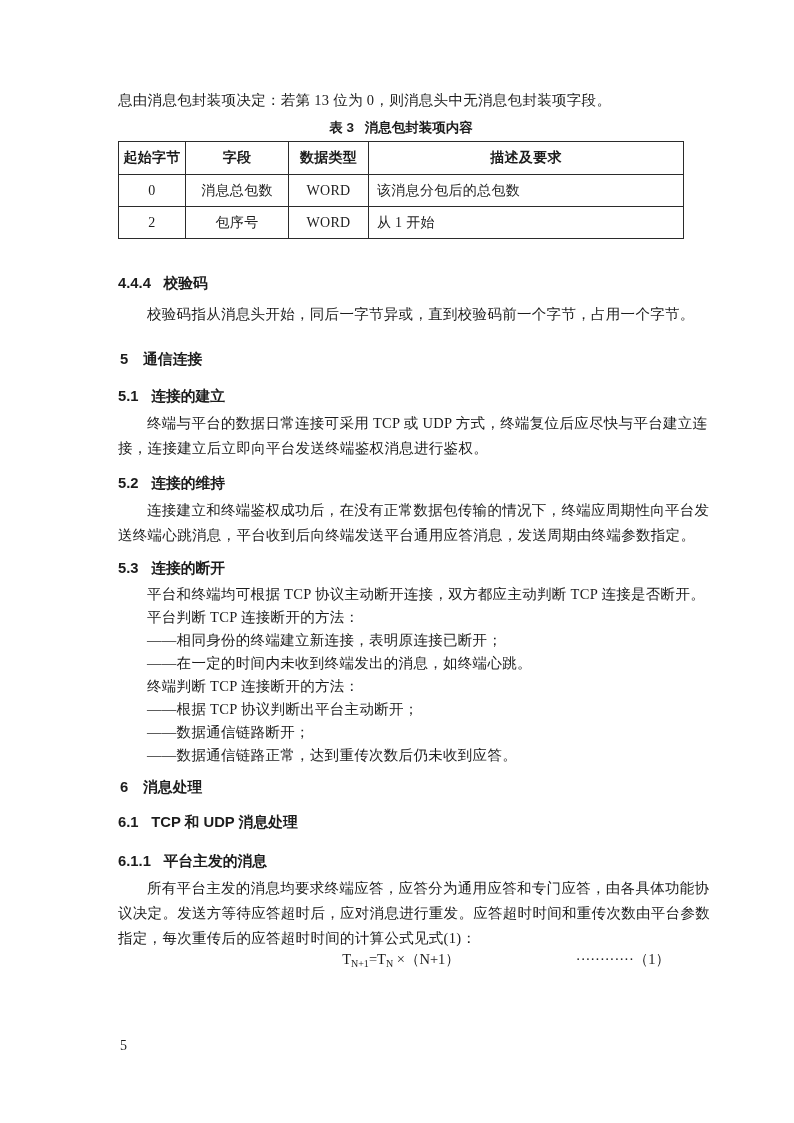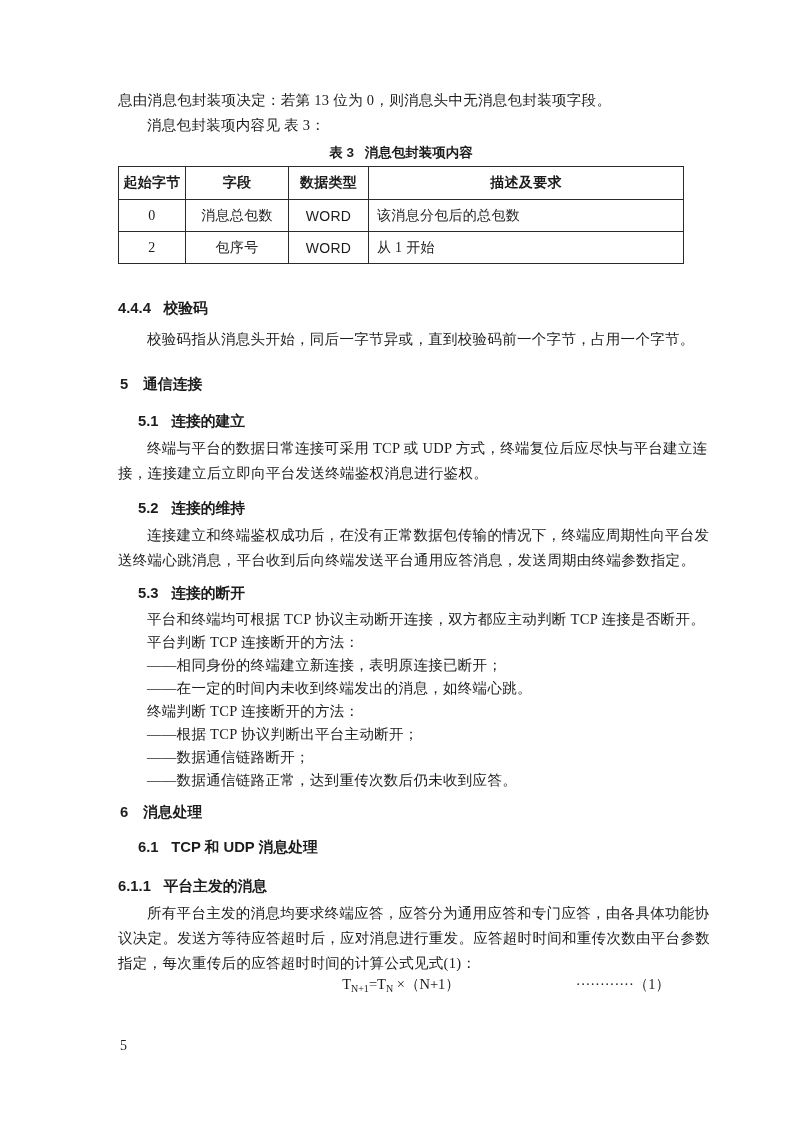--- a/index.html
+++ b/index.html
@@ -53,31 +53,31 @@
     letter-spacing: 0.3px;
   }
   table.spec tr.hdr th {
     font-family: "Liberation Sans", "DejaVu Sans", sans-serif;
     font-weight: bold;
     height: 32px;
   }
   table.spec { border: 1.5px solid #2b2b2b; }
   table.spec .col-desc { text-align: left; padding-left: 8px; }
   .word-type {
-    font-family: Liberation Sans, sans-serif;
+    font-family: Liberation Serif, serif;
     font-size: 12.5px;
   }
   .h1, .h2, .h3 {
     font-family: "Liberation Sans", "DejaVu Sans", sans-serif;
     font-weight: bold;
     font-size: 14.8px;
     line-height: 25px;
   }
   .h1 { margin-left: 2px; }
-  .h2 { margin-left: 20px; }
+  .h2 { margin-left: 0; }
   .h-num { margin-right: 1.0em; }
   .h2 .h-num, .h3 .h-num { margin-right: 0.85em; }
   .line-list .body-line { line-height: 23px; }
   .formula-row {
     position: relative;
     line-height: 25px;
     text-align: center;
     margin-top: -4px;
   }
   .formula-row sub {
@@ -99,21 +99,20 @@
   
   .mt-table-after { margin-top: 32px; }
 </style>
 </head>
 <body>
 
 <div class="page">
   <div class="content">
 
     <div class="body-line">息由消息包封装项决定：若第 13 位为 0，则消息头中无消息包封装项字段。</div>
-    <div class="body-line indent">消息包封装项内容见 表 3：</div>
 
     <div class="caption">
       <span class="cap-label">表 3</span><span class="cap-title">消息包封装项内容</span>
     </div>
 
     <table class="spec">
       <colgroup>
         <col style="width:67px">
           <col style="width:103px">
           <col style="width:80px">

